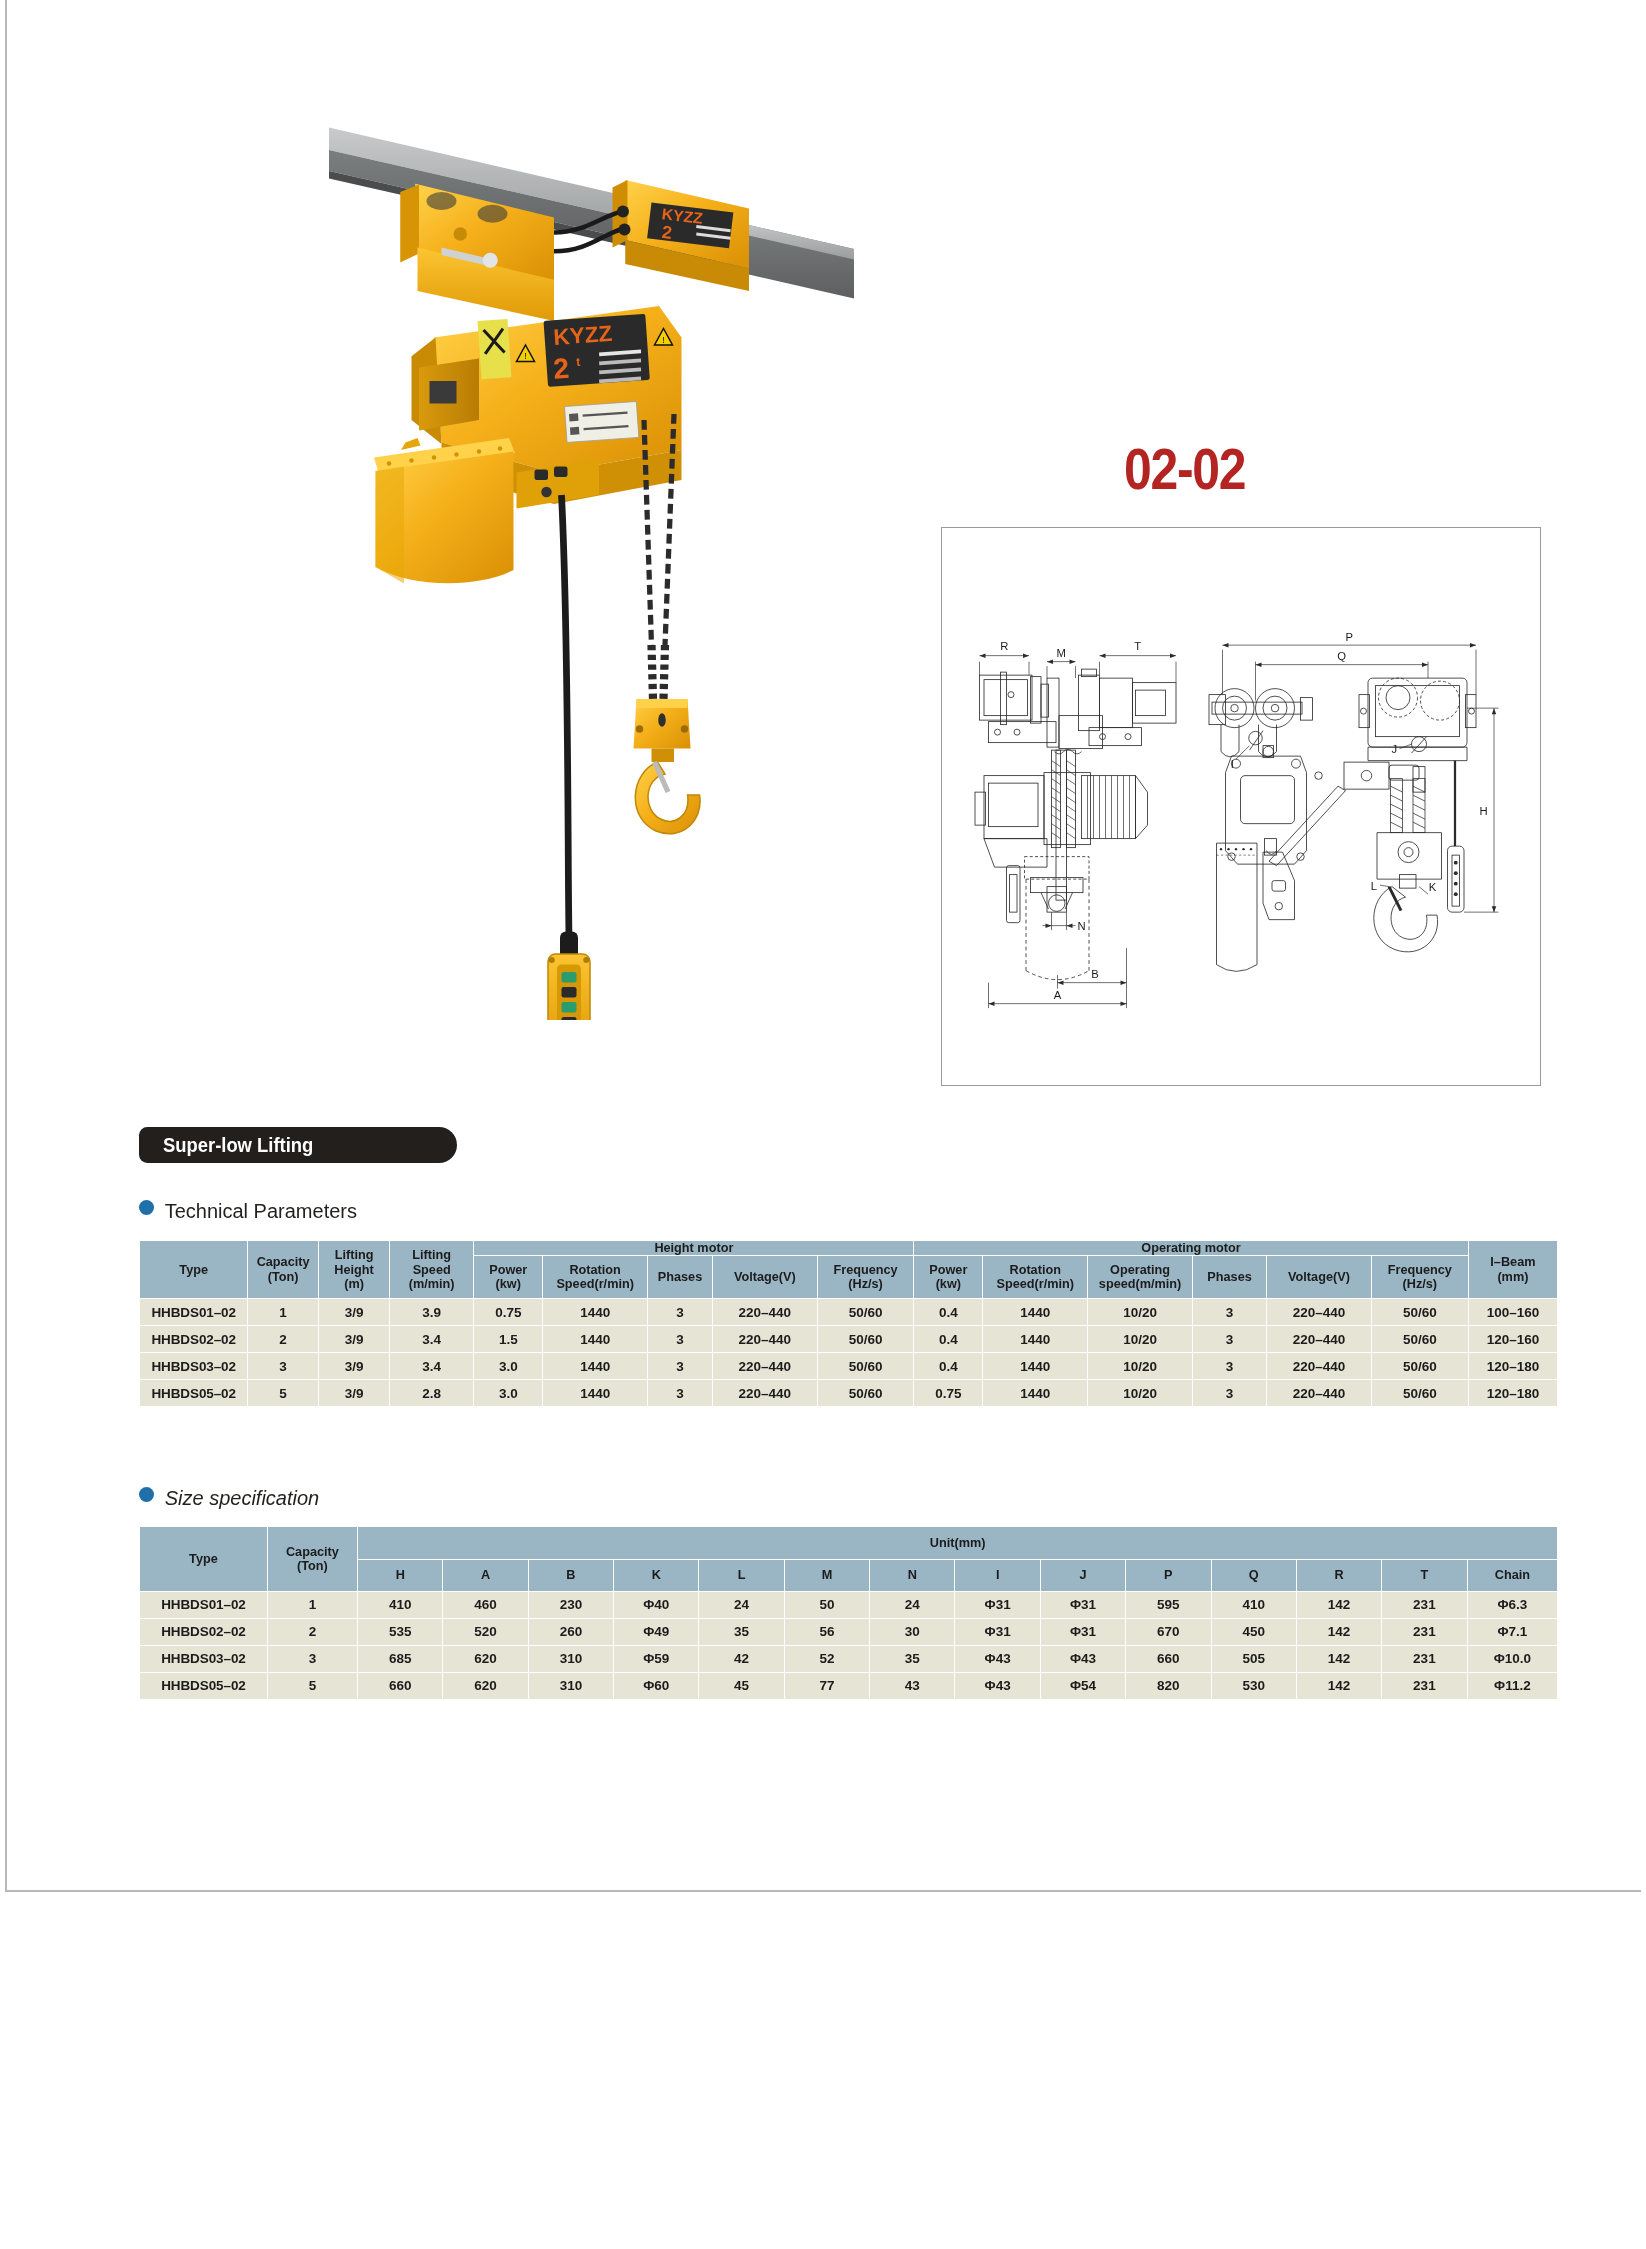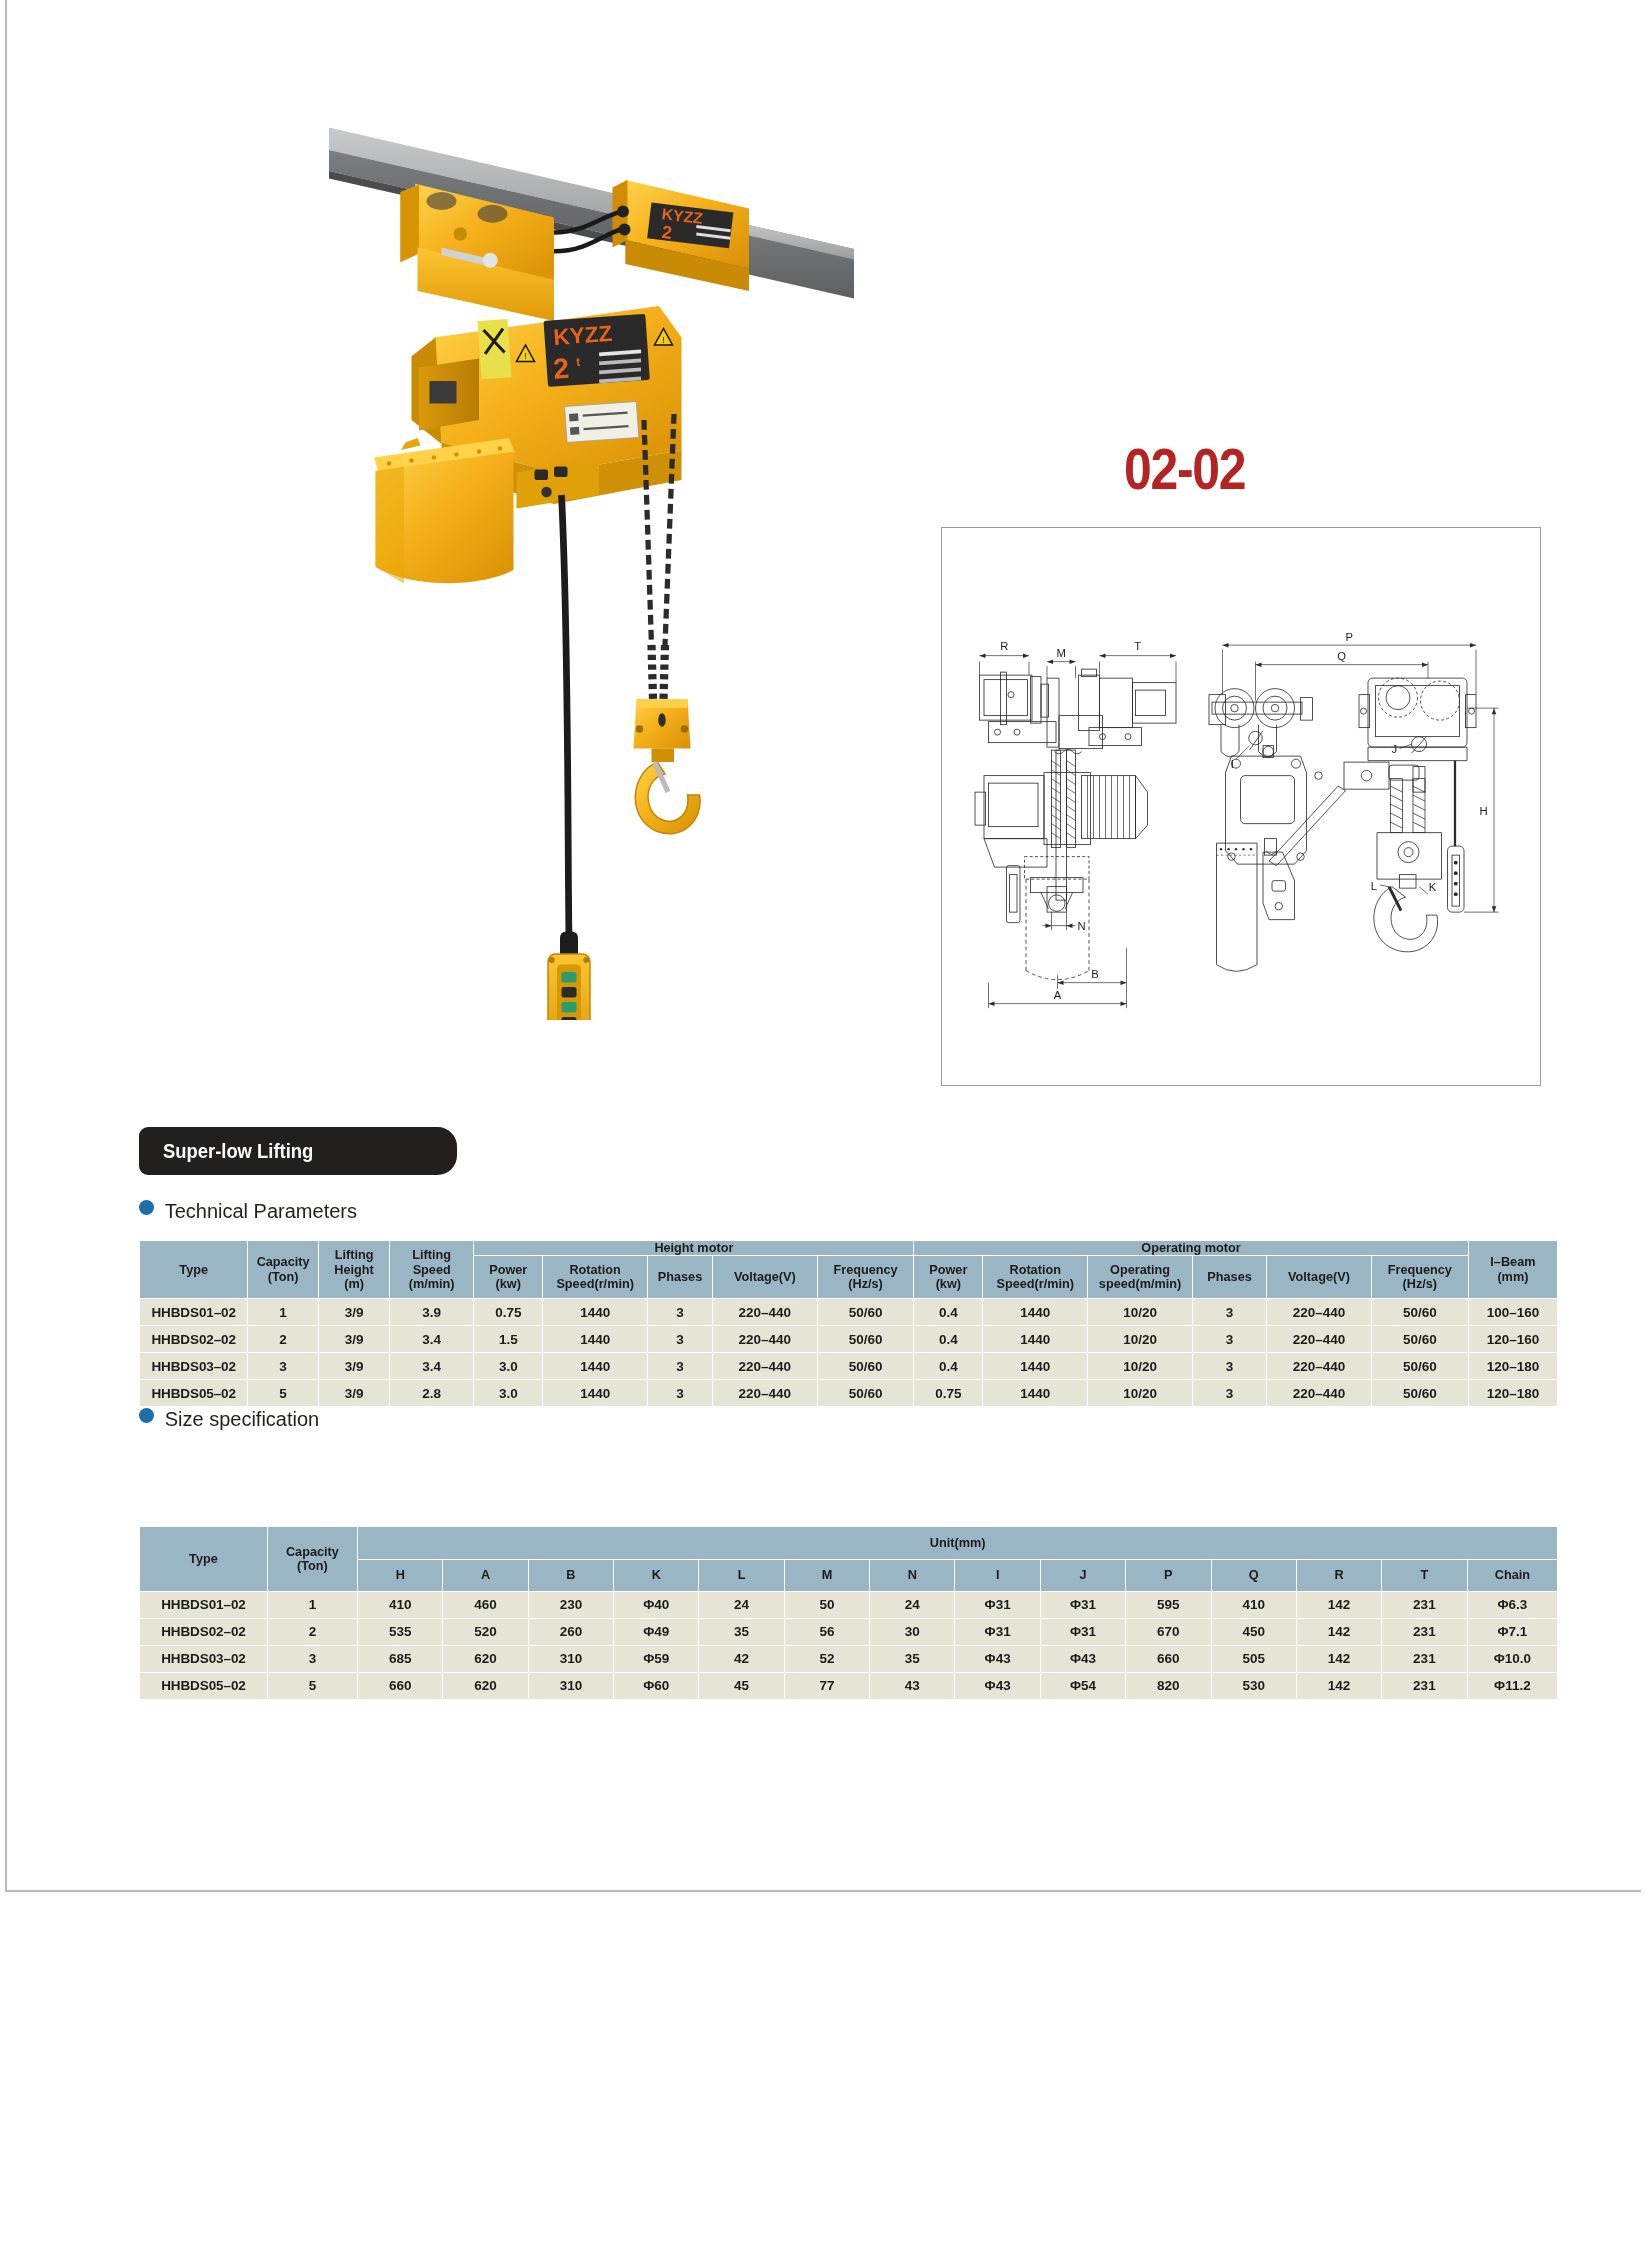--- a/index.html
+++ b/index.html
@@ -37,21 +37,21 @@
     position:absolute; left:934px; top:527px;
     width:600px; height:559px;
     border:1.5px solid #9a9a9a;
     background:#ffffff;
   }
   .diagram-frame svg { display:block; }
 
   
   .banner {
     position:absolute; left:132px; top:1127px;
-    width:318px; height:48px;
+    width:318px; height:36px;
     background:#231f1c;
     border-radius:9px 19.5px 19.5px 9px;
     display:flex; align-items:center;
   }
   .banner-label {
     color:#ffffff; font-size:20px; font-weight:bold;
     font-family:"Liberation Sans", sans-serif;
     margin-left:24px; letter-spacing:0px;
     transform:scaleX(0.92); transform-origin:left center;
     white-space:nowrap;
@@ -64,21 +64,21 @@
   .subhead .bullet {
     width:15px; height:15px; border-radius:50%;
     background:#1f6fa8; flex:none;
   }
   .subhead .txt {
     font-size:20px; color:#231f1c; font-weight:500;
     font-family:"Liberation Sans", sans-serif;
     white-space:nowrap;
   }
   #sub-tech { left:132px; top:1200px; }
-  #sub-size { left:132px; top:1408px; }
+  #sub-size { left:132px; top:1487px;font-style:italic; }
 
   
   table.spec {
     position:absolute;
     border-collapse:collapse;
     font-family:"Liberation Sans", sans-serif;
     table-layout:fixed;
   }
   table.spec th, table.spec td {
     border:0.7px solid #ffffff;

